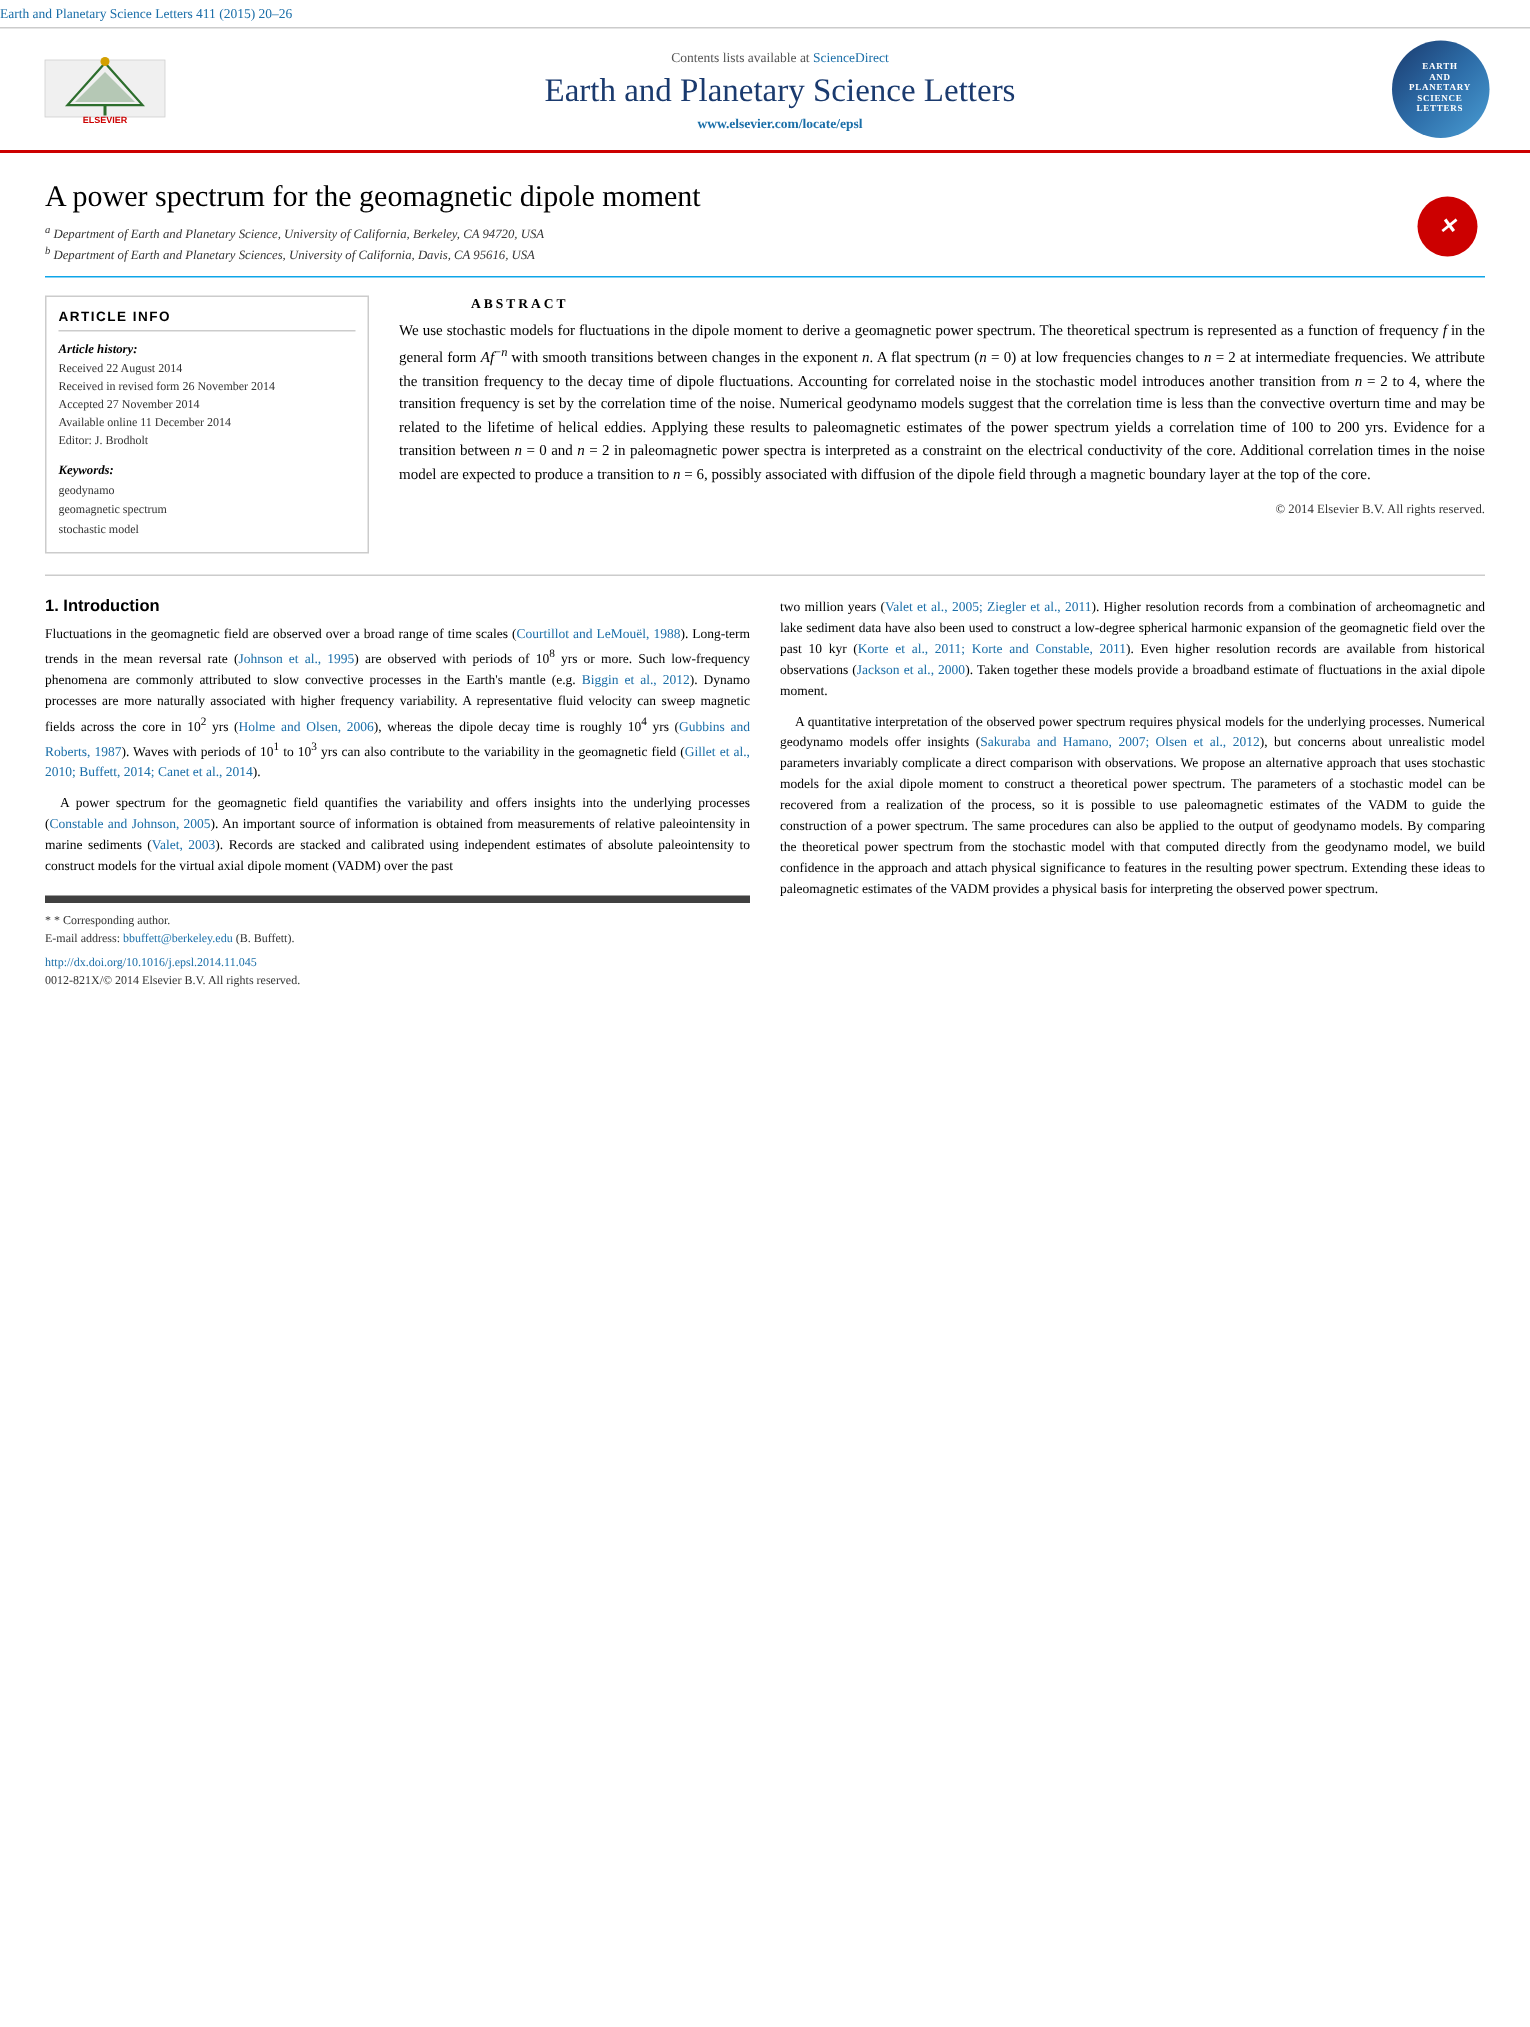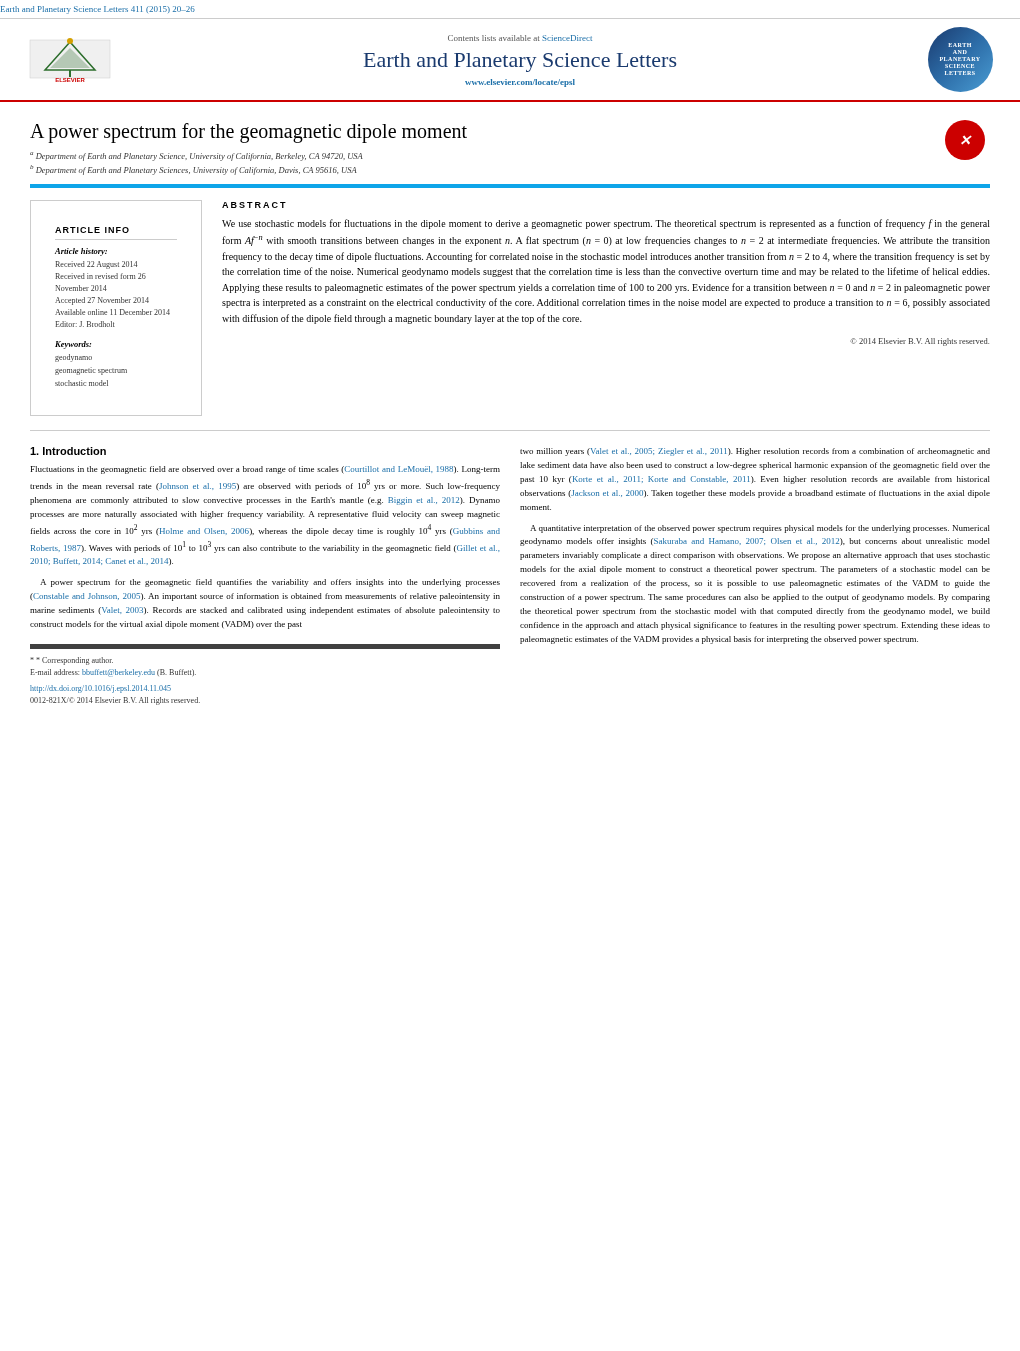--- a/index.html
+++ b/index.html
@@ -81,23 +81,23 @@
     }
 
     
     .article-body {
       padding: 0 30px;
     }
 
     
     .article-title-section {
       padding: 18px 0 8px 0;
-      border-bottom: 4px solid #0ea5e9;
-      display: flex;
-      align-items: flex-start;
+      border-bottom: 1px solid #0ea5e9;
+      display: flex;
+      align-items: flex-end;
       justify-content: space-between;
     }
     .article-title {
       font-size: 20px;
       font-weight: normal;
       font-family: 'Times New Roman', Times, serif;
       color: #000;
       max-width: 820px;
     }
     .crossmark-badge {
@@ -144,24 +144,24 @@
 
     
     .two-col {
       display: flex;
       gap: 20px;
       margin-top: 12px;
     }
 
     
     .article-info {
-      width: 172px;
+      width: 216px;
       flex-shrink: 0;
       border: 1px solid #ccc;
-      padding: 24px;
+      padding: 8px;
       font-size: 8.5px;
     }
     .article-info-title {
       font-size: 9px;
       font-weight: bold;
       letter-spacing: 1px;
       text-transform: uppercase;
       font-family: Arial, sans-serif;
       margin-bottom: 6px;
       border-bottom: 1px solid #ccc;
@@ -190,22 +190,23 @@
 
     
     .abstract-section {
       flex: 1;
     }
     .abstract-title {
       font-size: 9px;
       font-weight: bold;
       letter-spacing: 2px;
       text-transform: uppercase;
-      font-family: Liberation Sans, sans-serif;
+      font-family: Liberation Serif, serif;
       margin-bottom: 6px;
+      margin-left: 48px;
     }
     .abstract-text {
       font-size: 10px;
       line-height: 1.55;
       color: #000;
       text-align: justify;
     }
     .copyright-line {
       font-size: 8.5px;
       margin-top: 10px;

